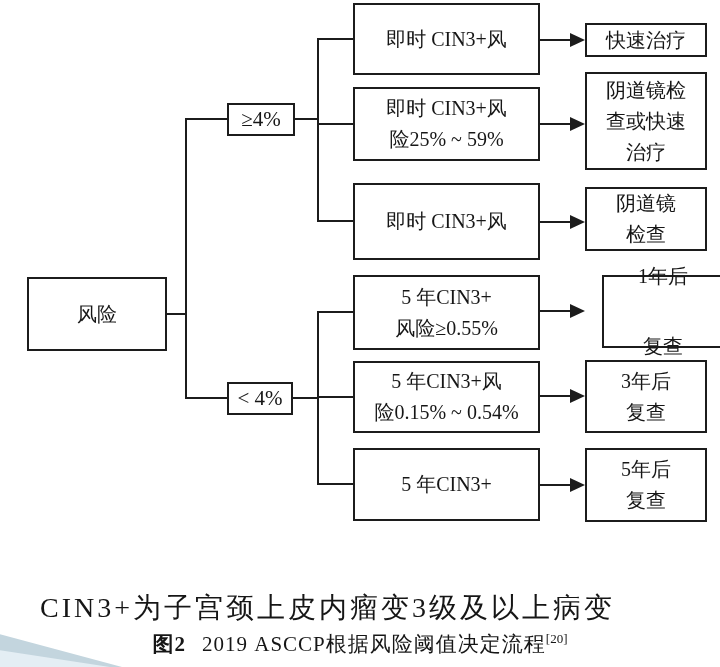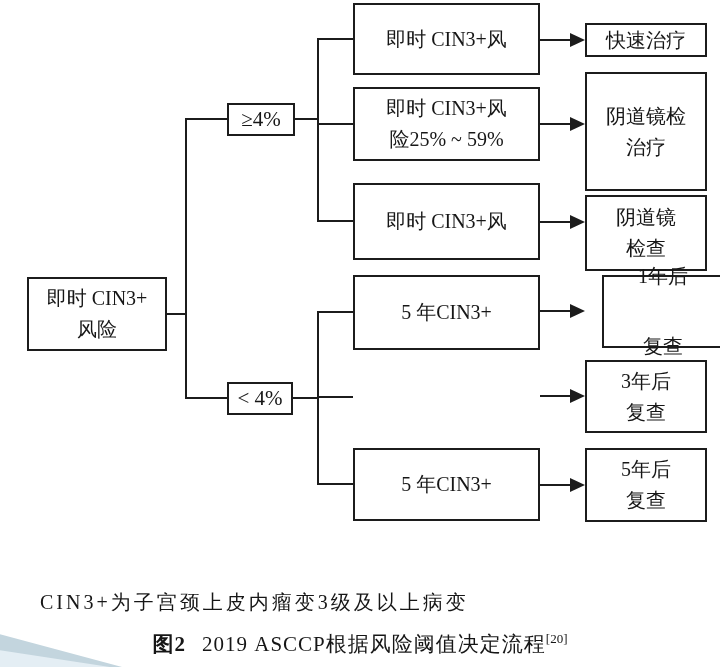--- a/index.html
+++ b/index.html
@@ -40,21 +40,21 @@
   .note1 {
     position: absolute;
     left: 75px; top: 549px;
     font-size: 20px;
     letter-spacing: 8px;
     white-space: nowrap;
   }
   .note2 {
     position: absolute;
     left: 40px; top: 589px;
-    font-size: 20px;
+    font-size: 28px;
     letter-spacing: 3px;
     white-space: nowrap;
   }
   .caption {
     position: absolute;
     left: 0; right: 0; top: 630px;
     text-align: center;
     font-size: 21px;
     letter-spacing: 1px;
   }
@@ -65,21 +65,20 @@
     background: #c3d5de; clip-path: polygon(0 18%, 100% 100%, 0 100%); }
   .corner .tri2 { position: absolute; left:0; top:0; width:100%; height:100%;
     background: #e4eef4; clip-path: polygon(0 58%, 90% 100%, 0 100%); }
 </style>
 </head>
 <body>
 
 <div class="page">
 
   <div class="box" style="left:27px; top:277px; width:140px; height:74px;">
-    <div>即时 CIN3+</div>
     <div>风险</div>
   </div>
 
   <div class="box thr" style="left:227px; top:103px; width:68px; height:33px;">
     <span>≥4%</span>
   </div>
   <div class="box thr" style="left:227px; top:382px; width:66px; height:33px;">
     <span>&lt; 4%</span>
   </div>
 
@@ -88,33 +87,39 @@
   </div>
   <div class="box" style="left:353px; top:87px; width:187px; height:74px;">
     <div>即时 CIN3+风</div>
     <div>险25% ~ 59%</div>
   </div>
   <div class="box" style="left:353px; top:183px; width:187px; height:77px;">
     <div>即时 CIN3+风</div>
   </div>
   <div class="box" style="left:353px; top:275px; width:187px; height:75px;">
     <div>5 年CIN3+</div>
+    <div>风险≥0.55%</div>
+  </div>
+  <div class="box" style="left:353px; top:361px; width:187px; height:72px;">
+    <div>5 年CIN3+风</div>
+    <div>险0.15% ~ 0.54%</div>
   </div>
   <div class="box" style="left:353px; top:448px; width:187px; height:73px;">
     <div>5 年CIN3+</div>
   </div>
 
   <div class="box" style="left:585px; top:23px; width:122px; height:34px;align-items:center;">
     <div>快速治疗</div>
   </div>
-  <div class="box" style="left:585px; top:72px; width:122px; height:119px;">
+  <div class="box" style="left:585px; top:72px; width:122px; height:98px;">
     <div>阴道镜检</div>
+    <div>查或快速</div>
     <div>治疗</div>
   </div>
-  <div class="box" style="left:585px; top:187px; width:122px; height:76px;margin-top:8px;">
+  <div class="box" style="left:585px; top:187px; width:122px; height:64px;">
     <div>阴道镜</div>
     <div>检查</div>
   </div>
   <div class="box" style="left:602px; top:275px; width:122px; height:73px;gap:39px;">
     <div>1年后</div>
     <div>复查</div>
   </div>
   <div class="box" style="left:585px; top:360px; width:122px; height:73px;">
     <div>3年后</div>
     <div>复查</div>

